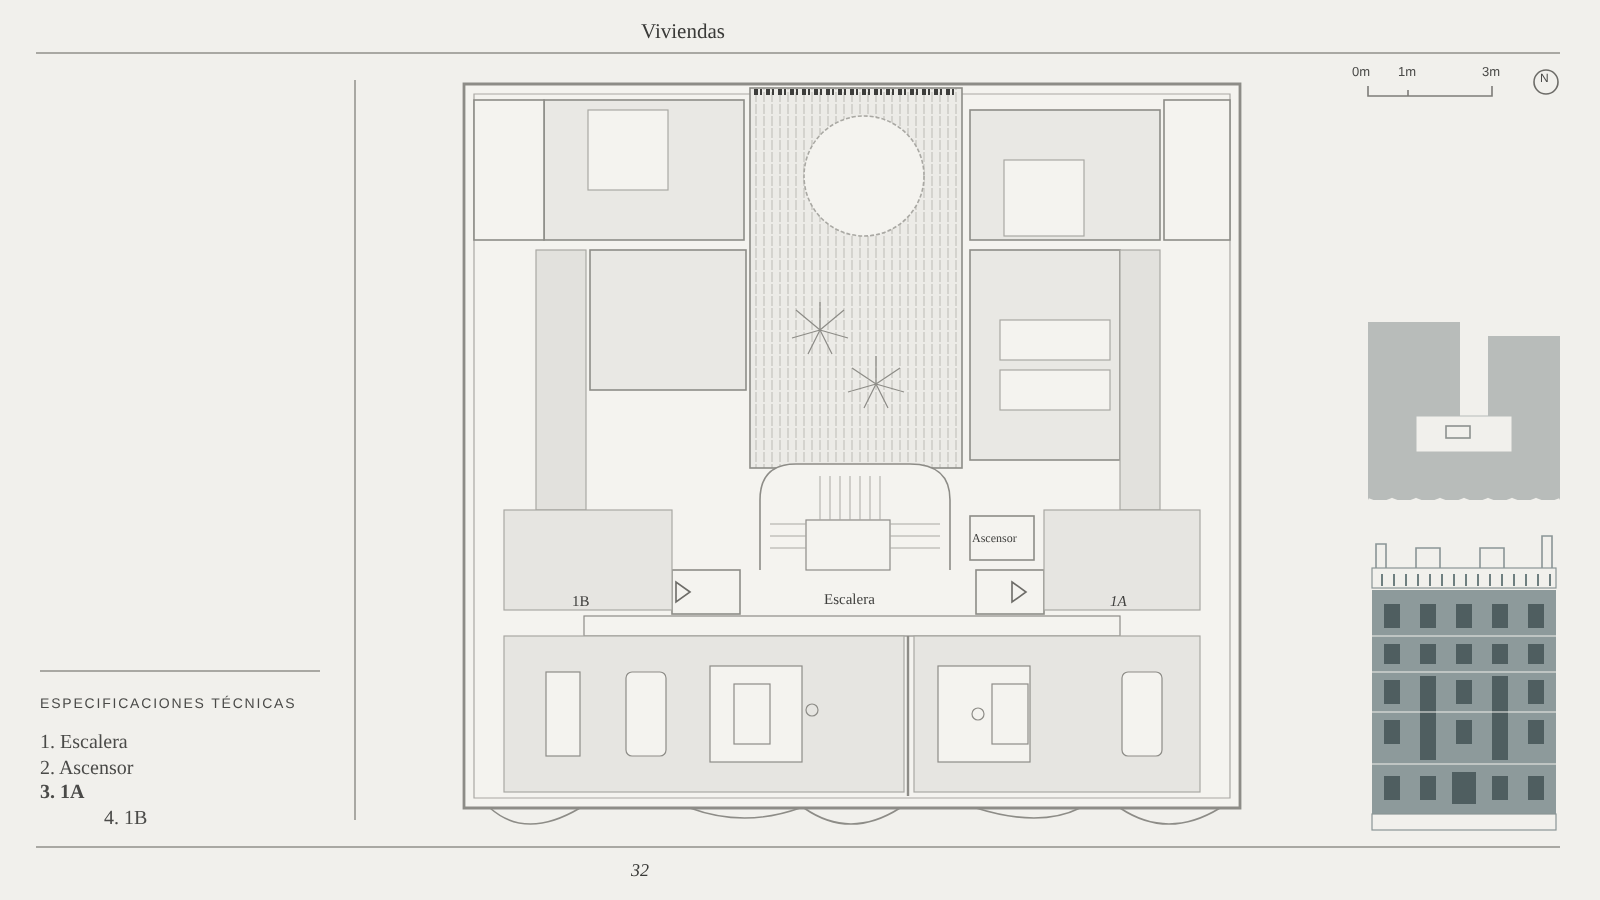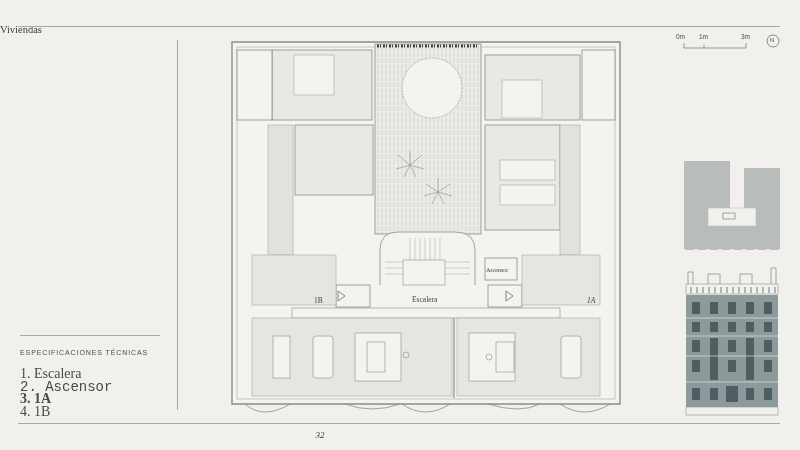--- a/index.html
+++ b/index.html
@@ -3,24 +3,24 @@
 <meta charset="utf-8">
 <style>
   html, body { margin:0; padding:0; }
   body {
     width:800px; height:450px; overflow:hidden; position:relative;
     background:#f1f0ec; font-family:"Liberation Serif","DejaVu Serif",serif; color:#3c3c3a;
   }
   .abs { position:absolute; }
   .hr { position:absolute; height:1px; background:#a9a8a3; }
   .vr { position:absolute; width:1px; background:#a9a8a3; }
-  .page-title { left:0; width:683px; top:24px; font-size:10.5px; color:#3a3a38; }
+  .page-title { left:0; width:683px; top:11px; text-align:center; font-size:10.5px; color:#3a3a38; }
   .page-number { left:0; width:640px; top:430px; text-align:center; font-size:9px; color:#3a3a38;font-style:italic; }
   .specs-heading { left:20px; top:349px; font-family:"Liberation Sans","DejaVu Sans",sans-serif; font-size:7px; letter-spacing:0.9px; color:#4a4a48; }
-  .spec-item { left:20px; font-size:14px; color:#4a4a48; }
+  .spec-item { left:20px; font-size:10px; color:#4a4a48; }
   .scale-label { font-family:"Liberation Sans","DejaVu Sans",sans-serif; font-size:6.5px; color:#4a4a48; }
   .plan-label { font-size:7.5px; color:#3f3f3d; }
   .plan-label-sm { font-size:6px; color:#3f3f3d; }
   svg { display:block; }
 </style>
 </head>
 <body>
 
 <div class="abs page-title">Viviendas</div>
 <div class="hr" style="left:18px; top:26px; width:762px;"></div>
@@ -38,23 +38,23 @@
       <circle cx="7" cy="7" r="6" stroke="#6d6c68" stroke-width="0.8" fill="none"></circle>
     </svg>
   <span class="abs scale-label" style="left:4px; top:2.5px; font-size:6px;">N</span>
 </div>
 
 <div class="vr" style="left:177px; top:40px; height:370px;"></div>
 
 <div class="hr" style="left:20px; top:335px; width:140px;"></div>
 <div class="abs specs-heading">ESPECIFICACIONES TÉCNICAS</div>
 <div class="abs spec-item" style="top:366px;">1. Escalera</div>
-<div class="abs spec-item" style="top:379px;font-family:Liberation Mono, monospace;">2. Ascensor</div>
+<div class="abs spec-item" style="top:379px;">2. Ascensor</div>
 <div class="abs spec-item" style="top:391px;font-weight:bold;">3. 1A</div>
-<div class="abs spec-item" style="top:404px;">4. 1B</div>
+<div class="abs spec-item" style="top:404px;margin-left:32px;">4. 1B</div>
 
 <div class="abs" style="left:228px; top:40px; width:396px; height:378px;">
   <svg width="396" height="378" viewBox="228 40 396 378">
     <defs>
       <pattern id="deck" width="4" height="6" patternUnits="userSpaceOnUse">
         <rect width="4" height="6" fill="#ecebe7"></rect>
         <line x1="2" y1="0" x2="2" y2="6" stroke="#c4c3be" stroke-width="0.6" stroke-dasharray="3 1"></line>
       </pattern>
     </defs>
 
@@ -120,22 +120,22 @@
 
     <g fill="none" stroke="#8d8c87" stroke-width="0.8">
       <path d="M245 404 Q263 420 290 404"></path>
       <path d="M345 404 Q372 414 400 404"></path>
       <path d="M402 404 Q425 420 450 404"></path>
       <path d="M488 404 Q520 414 540 404"></path>
       <path d="M560 404 Q584 420 610 404"></path>
     </g>
   </svg>
 
-  <span class="abs plan-label" style="left:58px; top:256px;margin-left:28px;">1B</span>
-  <span class="abs plan-label" style="left:359px; top:256px;font-style:italic;">1A</span>
+  <span class="abs plan-label" style="left:58px; top:256px;">1B</span>
+  <span class="abs plan-label" style="left:327px; top:256px;font-style:italic;">1A</span>
   <span class="abs plan-label" style="left:184px; top:255px;">Escalera</span>
   <span class="abs plan-label-sm" style="left:258px; top:227px;">Ascensor</span>
 </div>
 
 <div class="abs" style="left:684px; top:158px; width:96px; height:96px;">
   <svg width="96" height="96">
     <path d="M0 3 H46 V55 H36 V68 H0 Z" fill="#b8bcba"></path>
     <path d="M62 3 H96 V88 H0 V68 H36 V55 H46 V3" fill="none"></path>
     <path d="M59 10 H96 V92 H0 V66 H24 V55 H34 V58 H60 Z" fill="#b8bcba"></path>
     <rect x="46" y="3" width="14" height="50" fill="#f1f0ec"></rect>

